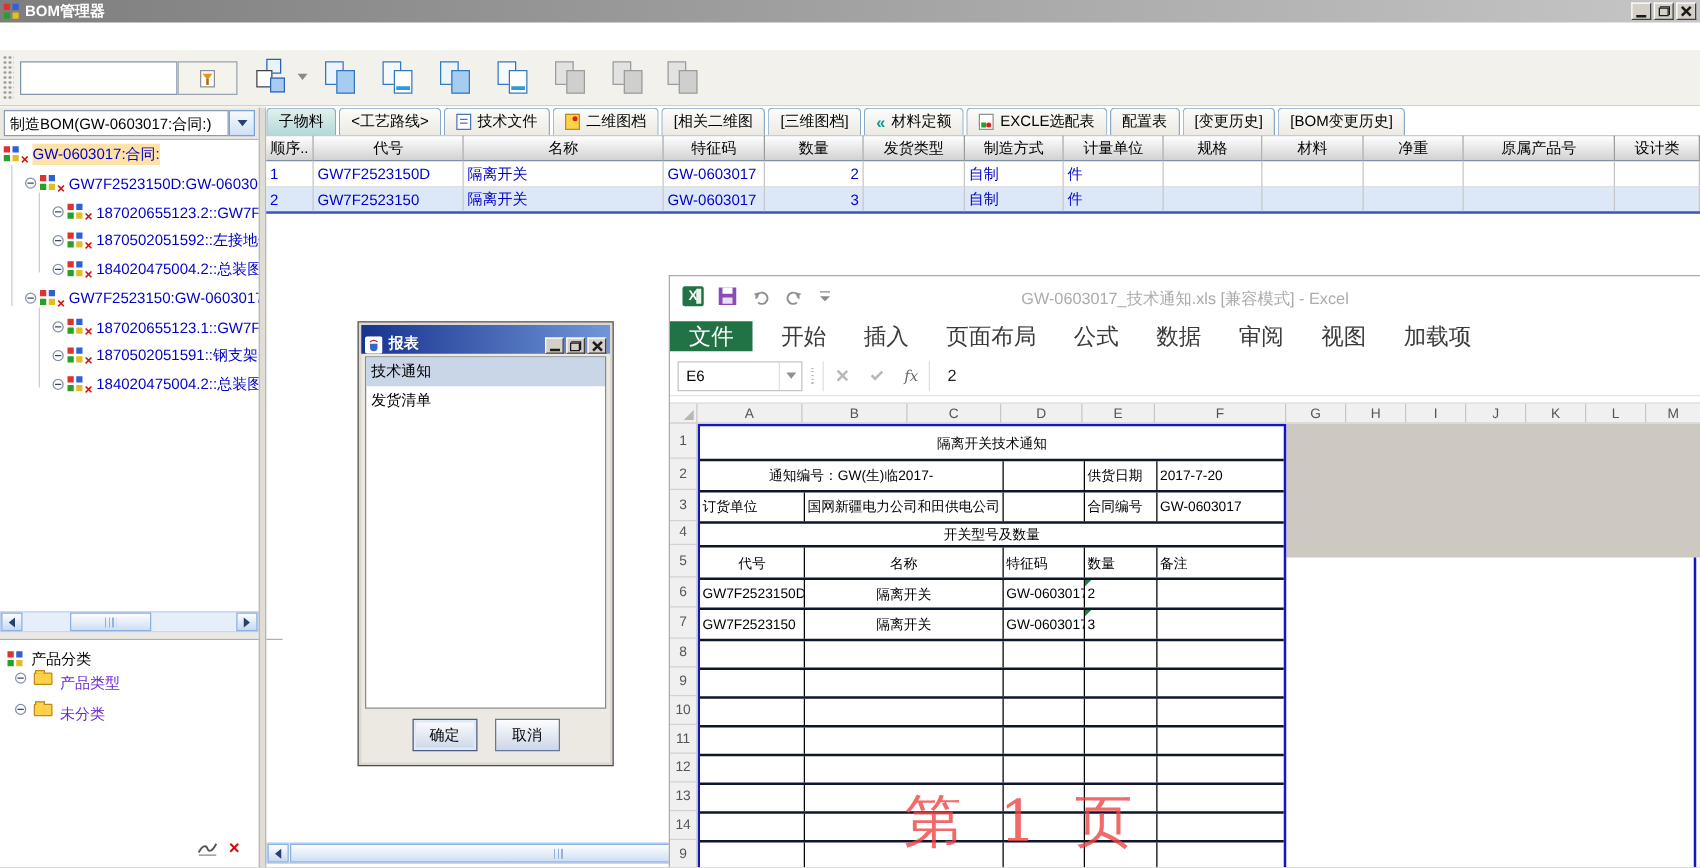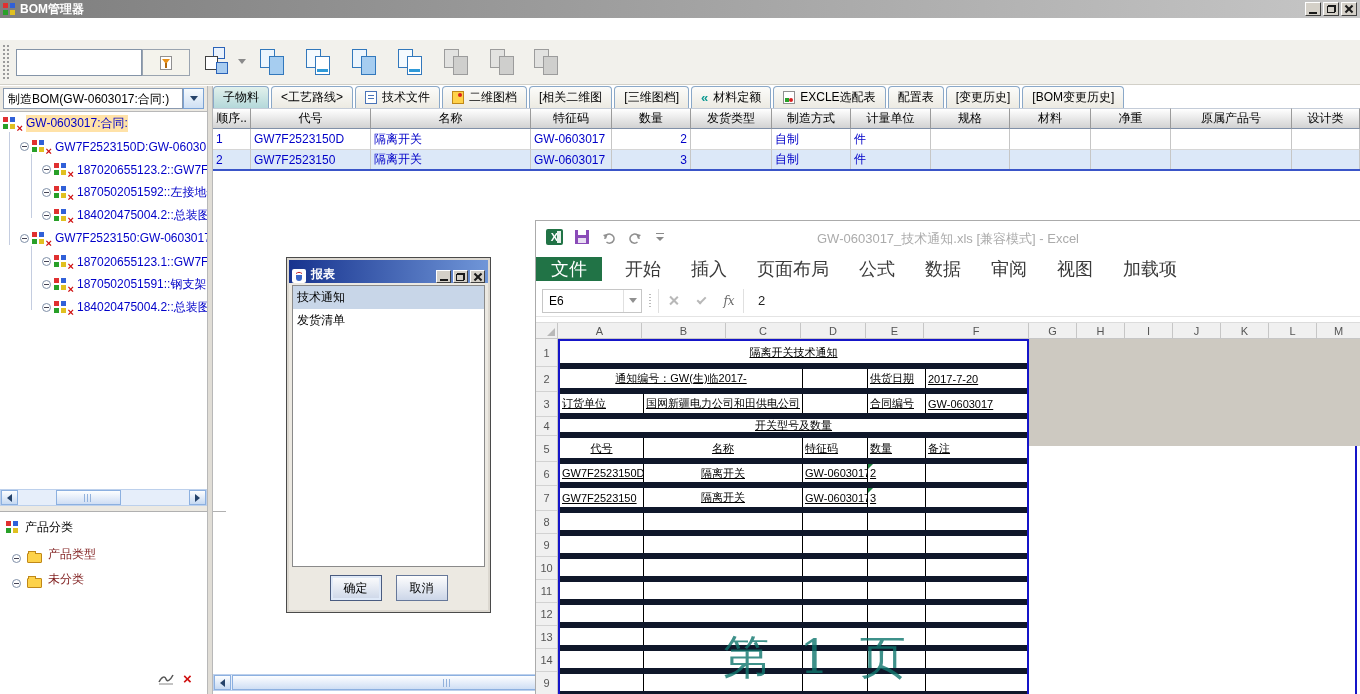--- a/index.html
+++ b/index.html
@@ -70,21 +70,21 @@
 .hs-main{left:213px;top:674px;width:1147px;z-index:1;}
 .sbtn{position:absolute;top:0;width:17px;height:15px;background:linear-gradient(#fdfeff,#c6d9f2);border:1px solid #8cb0e0;display:flex;align-items:center;justify-content:center;}
 .sbtn.l{left:0;}.sbtn.r{right:0;}
 .tri-l{border-top:4px solid transparent;border-bottom:4px solid transparent;border-right:5px solid #24426a;}
 .tri-r{border-top:4px solid transparent;border-bottom:4px solid transparent;border-left:5px solid #24426a;}
 .thumb{position:absolute;top:0;height:15px;background:linear-gradient(#fdfeff,#cfdef4);border:1px solid #8cb0e0;display:flex;align-items:center;justify-content:center;}
 .gripv{width:9px;height:8px;background:repeating-linear-gradient(90deg,#93b2dc 0 1px,transparent 1px 3px);}
 .ldivider{position:absolute;left:0;top:506px;width:207px;height:5px;background:#ece9e2;}
 .catpanel{position:absolute;left:0;top:511px;width:226px;height:183px;background:#fff;border-top:1px solid #b0b0b0;}
 .cathead{display:flex;gap:6px;align-items:center;padding:7px 0 2px 6px;}
-.catitem{display:flex;gap:6px;align-items:flex-end;padding-left:12px;height:25px;color:#7f1d1d;}
+.catitem{display:flex;gap:6px;align-items:flex-start;padding-left:12px;height:25px;color:#6d28d9;}
 .folder{width:15px;height:10px;background:#fdd24a;border:1px solid #c08818;border-radius:1px;position:relative;flex:none;}
 .folder::before{content:'';position:absolute;top:-3px;left:0;width:6px;height:2px;background:#fdd24a;border:1px solid #c08818;border-bottom:none;}
 .penx{position:absolute;left:158px;top:671px;display:flex;gap:9px;align-items:center;}
 .xmark{color:#d01010;font-weight:bold;font-size:15px;line-height:15px;}
 .vsplit{position:absolute;left:207px;top:86px;width:6px;height:608px;background:#e0ddd6;border-left:1px solid #b8b8b8;border-right:1px solid #b8b8b8;}
 
 
 .tabs{position:absolute;left:213px;top:85px;right:0;height:23px;display:flex;align-items:flex-end;background:#fff;}
 .tab{height:22px;display:flex;align-items:center;gap:5px;padding:0 9px;border:1px solid #8aa8c8;border-bottom:none;border-radius:4px 4px 0 0;background:linear-gradient(#fcfcfa,#eceae2);margin-right:2px;white-space:nowrap;}
 .tab.active{background:linear-gradient(#e2f1ec,#b4d8da);}
@@ -153,27 +153,27 @@
 .xlcolheads{position:absolute;left:0;top:101px;right:0;height:17px;display:flex;background:#f0f0f0;border-bottom:1px solid #c6c6c6;border-top:1px solid #dcdcdc;font-size:11px;color:#555;}
 .ch{border-right:1px solid #c6c6c6;display:flex;align-items:center;justify-content:center;flex:none;}
 .corner{width:22px;position:relative;}
 .corner::after{content:'';position:absolute;right:2px;bottom:2px;border-left:8px solid transparent;border-bottom:8px solid #b8b8b8;}
 .xlrowheads{position:absolute;left:0;top:118px;width:22px;bottom:0;background:#f0f0f0;border-right:1px solid #c6c6c6;font-size:11px;color:#555;}
 .rh{border-bottom:1px solid #d2d2d2;display:flex;align-items:center;justify-content:center;}
 .xlsheet{position:absolute;left:22px;top:118px;right:0;bottom:0;background:#fff;overflow:hidden;}
 .grayzone{position:absolute;left:471px;top:0;width:332px;height:107px;background:#cdc9c1;}
 .p2line{position:absolute;right:3px;top:107px;bottom:0;width:2px;background:#1515c8;}
 .ptable{position:absolute;left:0;top:0;width:471px;border:2px solid #1515c8;background:#fff;}
-.xr{display:flex;border-bottom:6px solid #0f172a;text-decoration:underline;}
+.xr{display:flex;border-bottom:2px solid #0f172a;}
 .xc{border-right:1px solid #000;overflow:hidden;font-size:11px;padding:0 2px;display:flex;align-items:center;white-space:nowrap;flex:none;}
 .xc.last{border-right:none;flex:1;}
 .xc.c{justify-content:center;}
 .xc.err{position:relative;}
 .xc.err::before{content:'';position:absolute;left:0;top:0;border-top:5px solid #1e8040;border-right:5px solid transparent;}
-.wm{position:absolute;left:0;top:288px;width:521px;text-align:center;font-family:"DejaVu Serif",serif;font-size:46px;color:#0f766e;opacity:.8;letter-spacing:8px;z-index:3;pointer-events:none;}
+.wm{position:absolute;left:0;top:288px;width:521px;text-align:center;font-family:"DejaVu Serif",serif;font-size:46px;color:#ef4444;opacity:.8;letter-spacing:8px;z-index:3;pointer-events:none;}
 </style>
 </head>
 <body>
 
 <div class="app">
 
  <div class="titlebar">
   <span class="sq4"></span>
   <span class="titletext">BOM管理器</span>
   <span class="winbtns">

